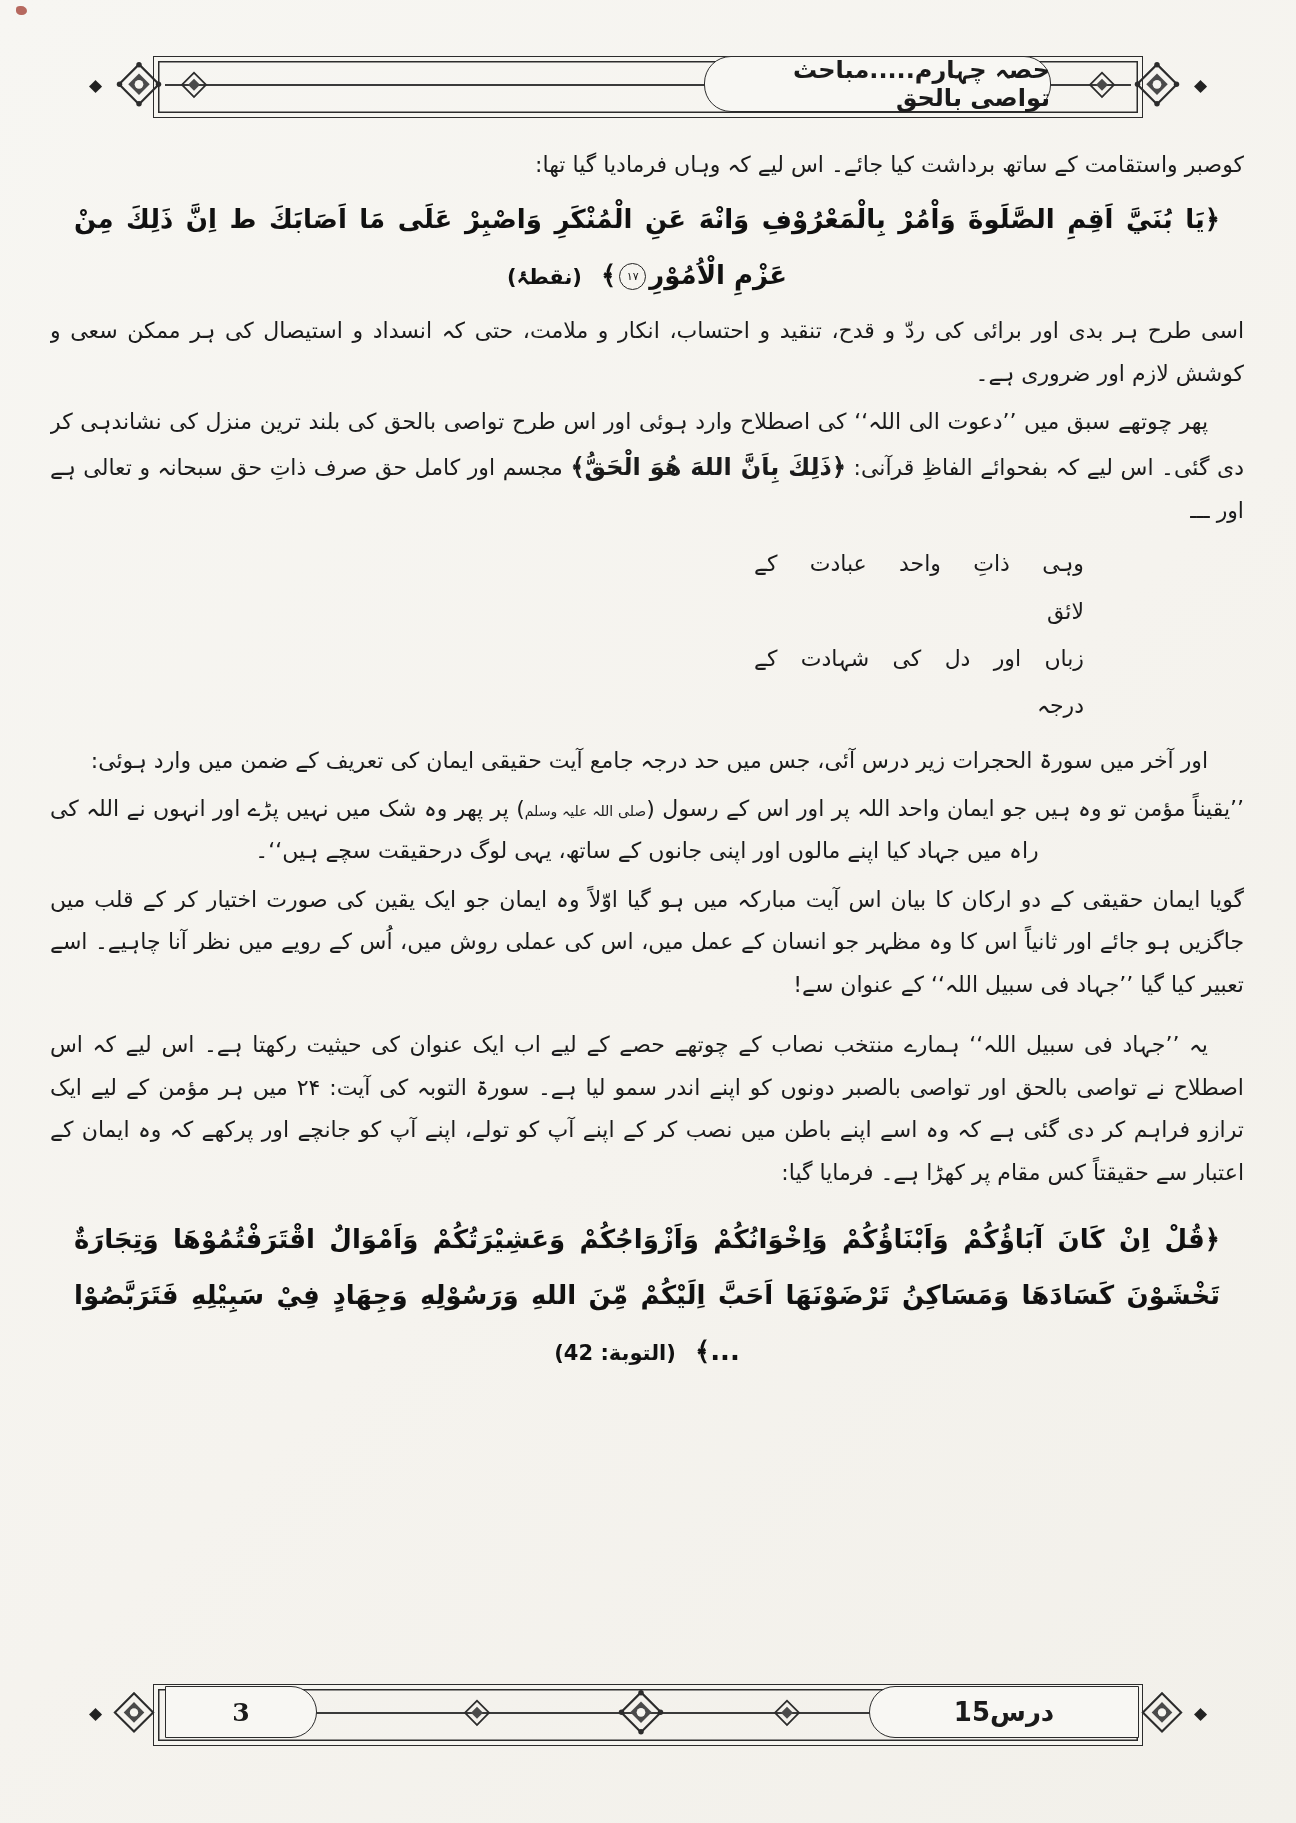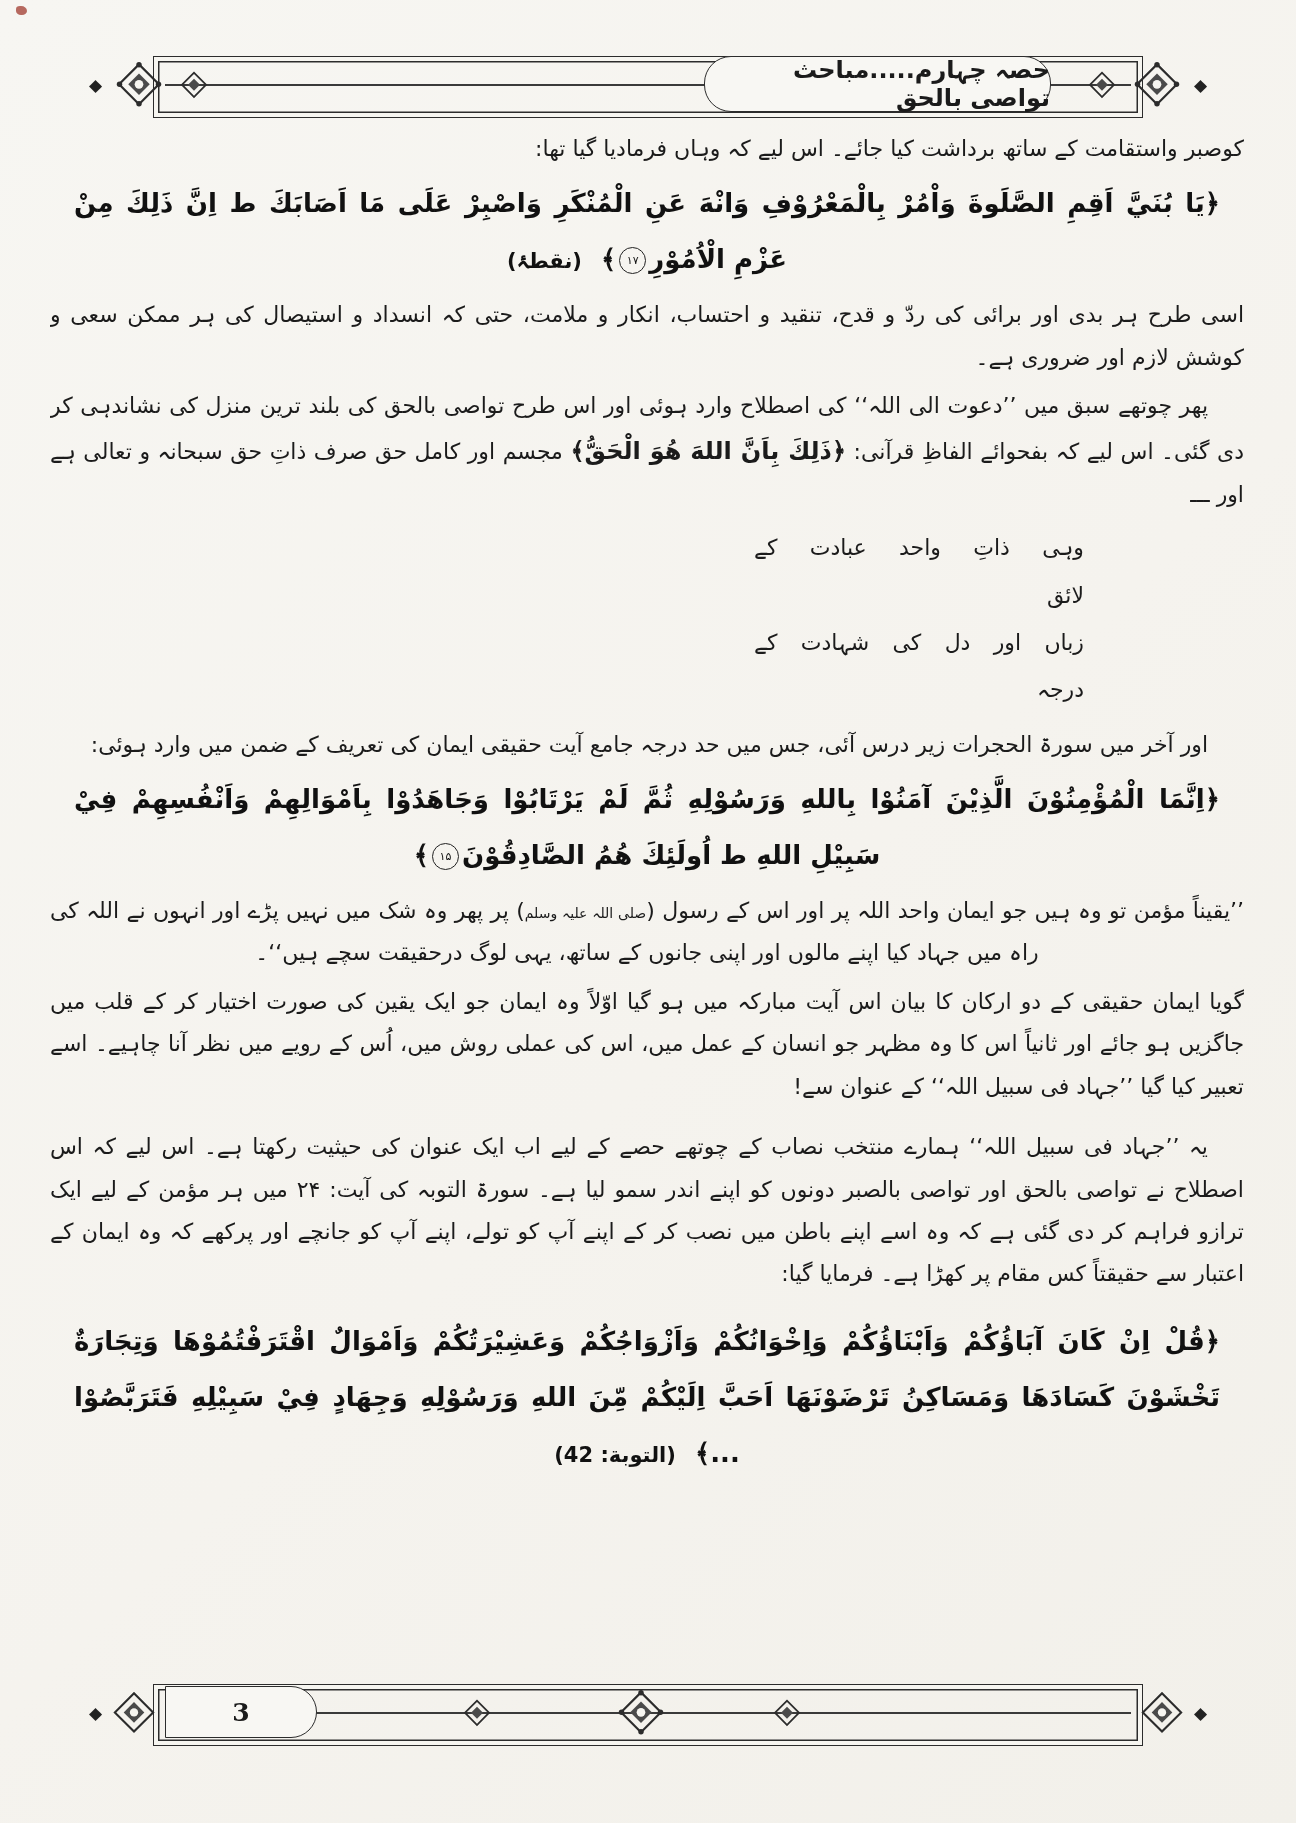--- a/index.html
+++ b/index.html
@@ -38,21 +38,21 @@
     display:flex;align-items:center;justify-content:center;
   }
   .title-capsule{right:150px;width:345px;border-radius:27px;top:6px;height:54px;}
   .page-title{font-size:24px;font-weight:bold;letter-spacing:0;}
   .pageno-capsule{left:70px;width:150px;border-radius:0 26px 26px 0;}
   .lesson-capsule{right:62px;width:268px;border-radius:26px 0 0 26px;}
   .page-number{font-family:"DejaVu Serif",serif;font-size:25px;font-weight:bold;direction:ltr;}
   .lesson-label{font-size:26px;font-weight:bold;}
   
   .content{
-    position:absolute;top:128px;right:52px;left:50px;height:1534px;
+    position:absolute;top:144px;right:52px;left:50px;height:1534px;
     font-size:22px;line-height:1.93;text-align:justify;overflow:hidden;
   }
   .content p{margin:0 0 6px 0;}
   .indent{text-indent:36px;}
   .verse{
     font-weight:bold;font-size:26px;line-height:2.15;
     text-align:justify;text-align-last:center;
     padding:0 24px;margin:6px 0 10px 0;color:#111;
   }
   .verse-ref{font-size:21px;font-weight:bold;margin-right:10px;}
@@ -143,21 +143,20 @@
           <span style="width:100%;display:inline-block;word-spacing:20px;text-align:justify;text-align-last:justify;">وہی ذاتِ واحد عبادت کے لائق</span>
         </div>
       <div class="couplet-line">
           <span style="width:100%;display:inline-block;word-spacing:11px;text-align:justify;text-align-last:justify;">زباں اور دل کی شہادت کے درجہ</span>
         </div>
     </div>
 
 
     <p class="indent" style="margin-top:8px;">اور آخر میں سورۃ الحجرات زیر درس آئی، جس میں حد درجہ جامع آیت حقیقی ایمان کی تعریف کے ضمن میں وارد ہوئی:</p>
 
-    <p class="verse"><span>﴿اِنَّمَا الْمُؤْمِنُوْنَ الَّذِيْنَ آمَنُوْا بِاللهِ وَرَسُوْلِهِ ثُمَّ لَمْ يَرْتَابُوْا وَجَاهَدُوْا بِاَمْوَالِهِمْ وَاَنْفُسِهِمْ فِيْ سَبِيْلِ اللهِ ط اُولَئِكَ هُمُ الصَّادِقُوْنَ</span><span class="ayah-mark">۱۵</span><span>﴾</span></p>
 
     <p class="center-last"><span>’’یقیناً مؤمن تو وہ ہیں جو ایمان واحد اللہ پر اور اس کے رسول (</span><span class="pbuh">صلی اللہ علیہ وسلم</span><span>) پر پھر وہ شک میں نہیں پڑے اور انہوں نے اللہ کی راہ میں جہاد کیا اپنے مالوں اور اپنی جانوں کے ساتھ، یہی لوگ درحقیقت سچے ہیں‘‘۔</span></p>
 
     <p>گویا ایمان حقیقی کے دو ارکان کا بیان اس آیت مبارکہ میں ہو گیا اوّلاً وہ ایمان جو ایک یقین کی صورت اختیار کر کے قلب میں جاگزیں ہو جائے اور ثانیاً اس کا وہ مظہر جو انسان کے عمل میں، اس کی عملی روش میں، اُس کے رویے میں نظر آنا چاہیے۔ اسے تعبیر کیا گیا ’’جہاد فی سبیل اللہ‘‘ کے عنوان سے!</p>
 
     <div class="spacer-lg"></div>
 
     <p class="indent">یہ ’’جہاد فی سبیل اللہ‘‘ ہمارے منتخب نصاب کے چوتھے حصے کے لیے اب ایک عنوان کی حیثیت رکھتا ہے۔ اس لیے کہ اس اصطلاح نے تواصی بالحق اور تواصی بالصبر دونوں کو اپنے اندر سمو لیا ہے۔ سورۃ التوبہ کی آیت: ۲۴ میں ہر مؤمن کے لیے ایک ترازو فراہم کر دی گئی ہے کہ وہ اسے اپنے باطن میں نصب کر کے اپنے آپ کو تولے، اپنے آپ کو جانچے اور پرکھے کہ وہ ایمان کے اعتبار سے حقیقتاً کس مقام پر کھڑا ہے۔ فرمایا گیا:</p>
 
     <div class="spacer-lg"></div>
@@ -218,15 +217,18 @@
             <rect x="11" y="11" width="26" height="26" transform="rotate(45 24 24)"></rect>
             <rect x="17" y="17" width="14" height="14" transform="rotate(45 24 24)" fill="#4a4a4a" stroke="none"></rect>
             <circle cx="24" cy="24" r="4" fill="#f6f5f0" stroke="none"></circle>
           </g>
         </svg>
     </span>
 
     <div class="capsule pageno-capsule">
       <span class="page-number">3</span>
     </div>
+    <div class="capsule lesson-capsule">
+      <span class="lesson-label">درس15</span>
+    </div>
   </div>
 
 </div>
 
 </body></html>

